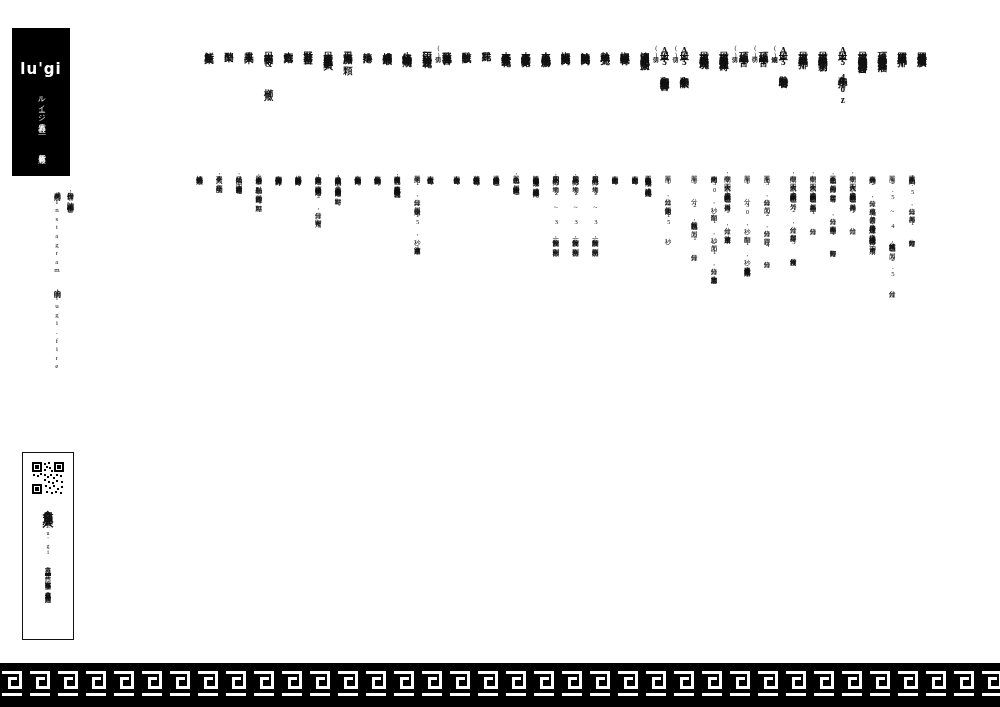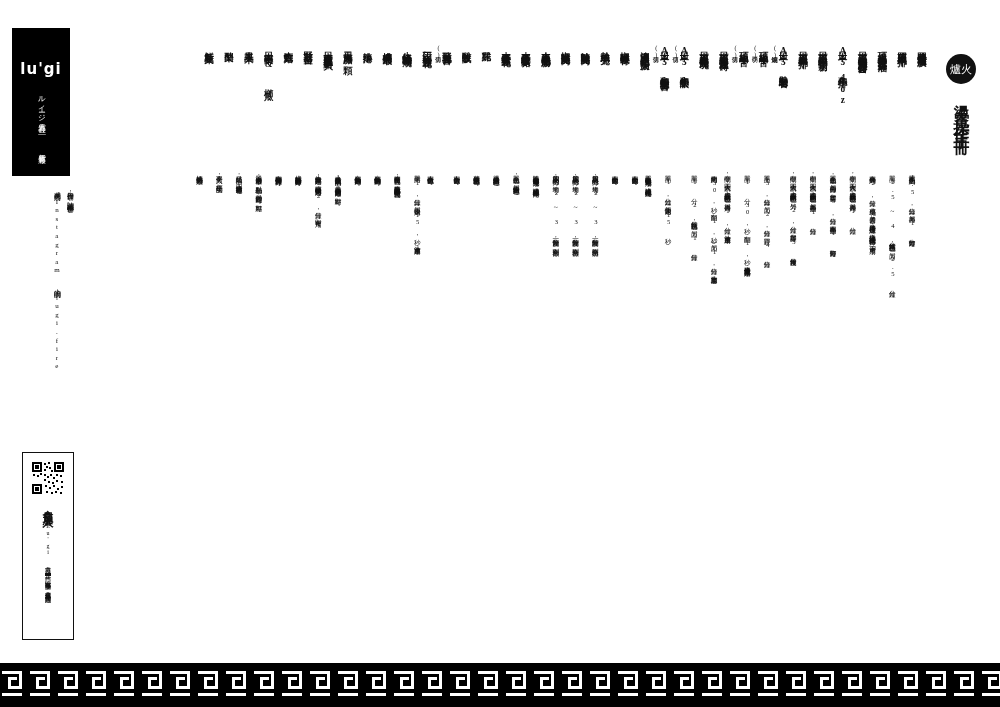--- a/index.html
+++ b/index.html
@@ -147,24 +147,20 @@
           <rect x="29" y="31" width="2" height="2"></rect>
         </g>
       </svg>
     </div>
     <div class="member-title">會員加入</div>
     <div class="member-sub">
       <span>請攜帶 Lu'gi 電力公司 新竹電廠</span><span class="hl">會員卡</span><span>以此享有專屬優惠，享有優惠價格・使用店內通訊</span>
     </div>
   </div>
 
-  <div class="title-area">
-    <div class="seal">爐火</div>
-    <div class="doc-title">燙電操作手冊</div>
-  </div>
 
   <div class="columns" id="columns">
       <div class="col">
         <div class="item-name">美國醬漬橫膈膜</div>
         <div class="desc-line">單面煎熟上色約1.5 分鐘，另一面再 1 分鐘即可</div>
       </div>
       <div class="col">
         <div class="item-name">美國頂級牛小排</div>
         <div class="desc-line">單面 2.5 ～ 4 分鐘烤到全熟色，另一面 2.5 分鐘</div>
       </div>

